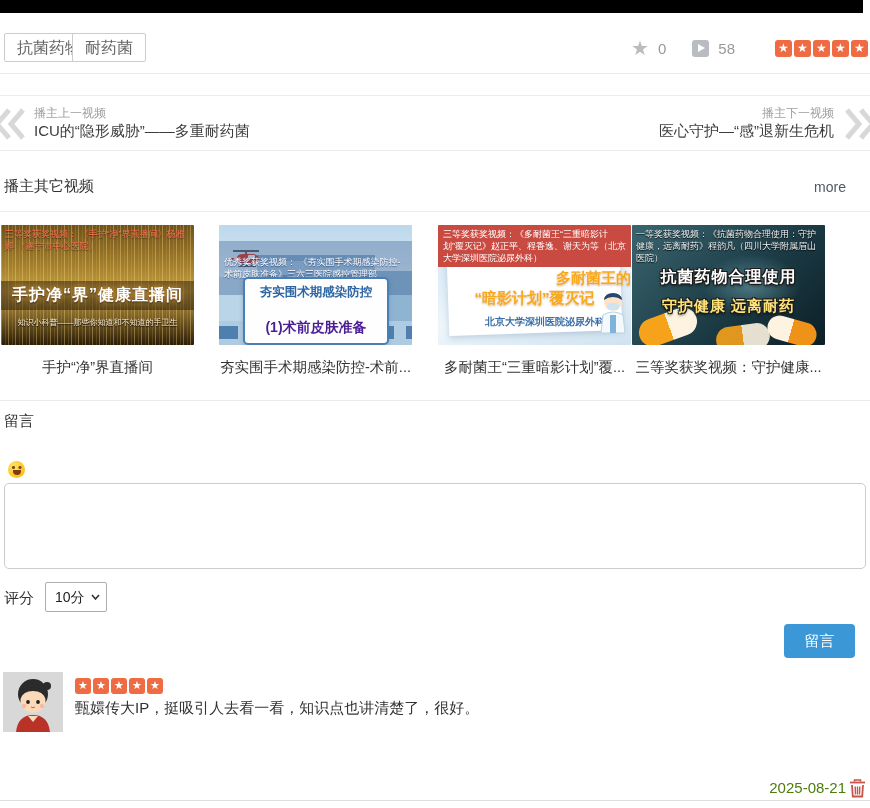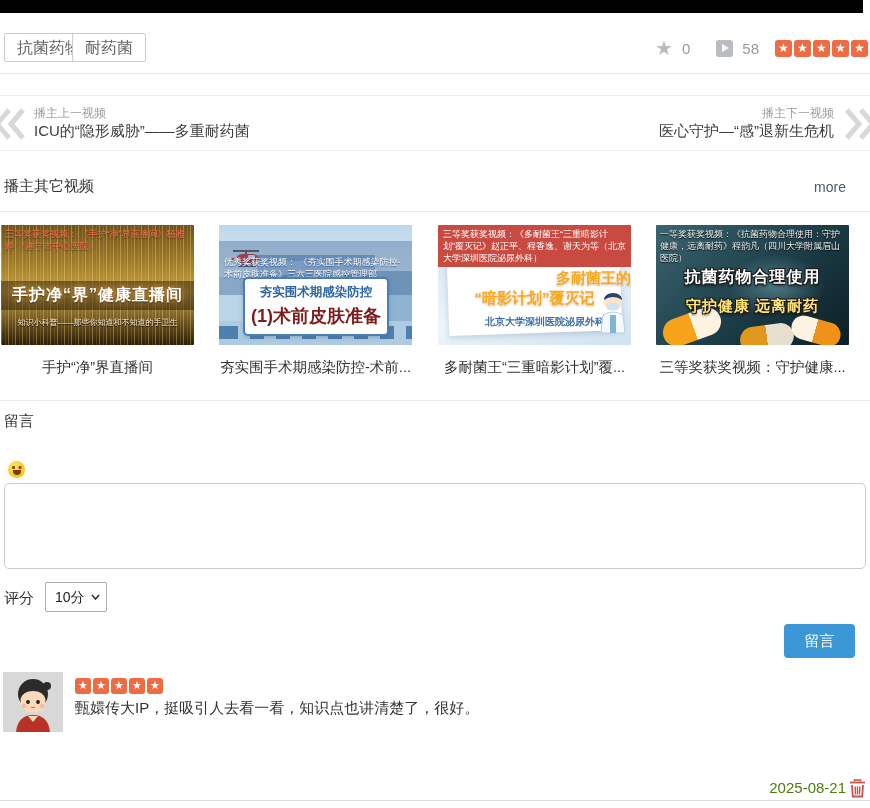--- a/index.html
+++ b/index.html
@@ -8,21 +8,21 @@
 
   .topbar { position:absolute; left:0; top:0; width:863px; height:13px; background:#000; }
 
   
   .tag { position:absolute; top:33px; height:29px; border:1px solid #ccc; border-radius:2px;
          color:#666; font-size:16px; line-height:27px; padding:0 12px; background:#fff; cursor:pointer; }
   .tag1 { left:4px; } .tag2 { left:72px; }
   .stats { position:absolute; top:36px; right:2px; height:24px; display:flex; align-items:center; }
   .fav-ico { color:#b9bcc0; font-size:20px; line-height:20px; cursor:pointer; }
   .stat-num { color:#999; font-size:15px; margin:0 26px 0 9px; }
-  .stat-num.last { margin-right:16px; }
+  .stat-num.last { margin-right:40px; }
   .play-ico { width:17px; height:17px; background:#b9bcc0; border-radius:3px; position:relative; }
   .play-ico::before { content:""; position:absolute; left:6px; top:4px; border-left:7px solid #fff;
          border-top:4.5px solid transparent; border-bottom:4.5px solid transparent; }
   .starrow { display:flex; gap:2px; }
   .star-tile { width:17px; height:17px; background:#ee6b43; border-radius:3px; color:#fff;
          display:flex; align-items:center; justify-content:center; font-size:12px; }
   .star-tile::before { content:"★"; margin-top:-1px; }
   .star-tile.sm { width:16px; height:16px; font-size:11px; }
 
   .hr { position:absolute; left:0; width:870px; border-top:1px solid #ebebeb; }
@@ -35,21 +35,21 @@
   .nav-label { position:absolute; top:9px; font-size:12px; color:#9d9d9d; }
   .nav-title { position:absolute; top:26px; font-size:15px; color:#3c3c3c; cursor:pointer; }
   .nav-prev .nav-label, .nav-prev .nav-title { left:34px; }
   .nav-next .nav-label, .nav-next .nav-title { right:36px; text-align:right; }
 
   .section-head { position:absolute; left:4px; top:177px; font-size:15px; color:#333; }
   .more-link { position:absolute; right:24px; top:179px; font-size:14px; color:#4d5a66; cursor:pointer; }
 
   
   .cell { position:absolute; top:225px; width:193px; }
-  .c0 { left:1px; } .c1 { left:219px; } .c2 { left:438px; } .c3 { left:656px; }
+  .c0 { left:1px; } .c1 { left:219px; } .c2 { left:438px; } .c3 { left:632px; }
   .thumb { position:relative; width:193px; height:120px; overflow:hidden; cursor:pointer; border-radius:1px; }
   .caption { position:absolute; top:133px; left:50%; transform:translateX(-50%); white-space:nowrap;
              font-size:14.5px; color:#333; cursor:pointer; }
   .banner { position:absolute; left:4px; top:3px; right:4px; font-size:9px; line-height:1.35; z-index:4; }
 
   
   .t-gold { background:
       repeating-linear-gradient(90deg, rgba(255,222,140,.35) 0 1px, rgba(255,222,140,0) 1px 4px,
         rgba(255,200,90,.16) 4px 5px, rgba(0,0,0,0) 5px 7px),
       linear-gradient(180deg, #6f521a 0%, #a5812e 35%, #c49e44 55%, #2b1d07 100%); }
@@ -71,21 +71,21 @@
   .bld-left { left:0; top:52px; width:36px; height:68px; background:#bad4e8; }
   .bld-right { right:0; top:46px; width:38px; height:74px; background:#8fb4d2; }
   .bld-base { left:0; right:0; bottom:0; height:24px; background:#ancbe2; background:#aecbe2;
       background-image:repeating-linear-gradient(90deg, #4f7fae 0 14px, rgba(0,0,0,0) 14px 26px);
       background-size:auto 13px; background-repeat:repeat-x; background-position:5px 5px; }
   .heli { position:absolute; left:10px; top:24px; z-index:3; }
   .hosp-box { position:absolute; left:24px; top:52px; width:146px; z-index:5; background:#fefefe;
       border:2px solid #4a7fb5; border-radius:5px; text-align:center; padding:5px 2px 6px;
       box-shadow:0 2px 4px rgba(40,80,120,.25); }
   .hosp-box .l1 { color:#2e66a4; font-size:12.5px; font-weight:bold; }
-  .hosp-box .l2 { color:#7f1d1d; font-size:18px; font-weight:bold; margin-top:3px; }
+  .hosp-box .l2 { color:#4c1d95; font-size:14px; font-weight:bold; margin-top:18px; }
 
   
   .t-card { background:linear-gradient(160deg,#cfe4f2,#eef6fb 55%,#cfe2f0); }
   .t-card .tilt { position:absolute; left:10px; right:10px; top:32px; bottom:12px; background:#fff;
       box-shadow:0 2px 6px rgba(50,90,130,.25); transform:rotate(-2deg); }
   .t-card .banner { color:#fff; background:#c94a41; left:0; right:0; top:0; padding:3px 5px; }
   .t-card .l1 { position:absolute; left:0; right:0; top:44px; text-align:right; font-size:15px; font-weight:bold;
       color:#f7a81d; text-shadow:0 0 2px #fff, 0 1px 2px rgba(150,60,0,.5); z-index:3; }
   .t-card .l2 { position:absolute; left:0; right:0; top:64px; text-align:center; font-size:15px; font-weight:bold;
       color:#f7a81d; text-shadow:0 0 2px #fff, 0 1px 2px rgba(150,60,0,.5); z-index:3; }

